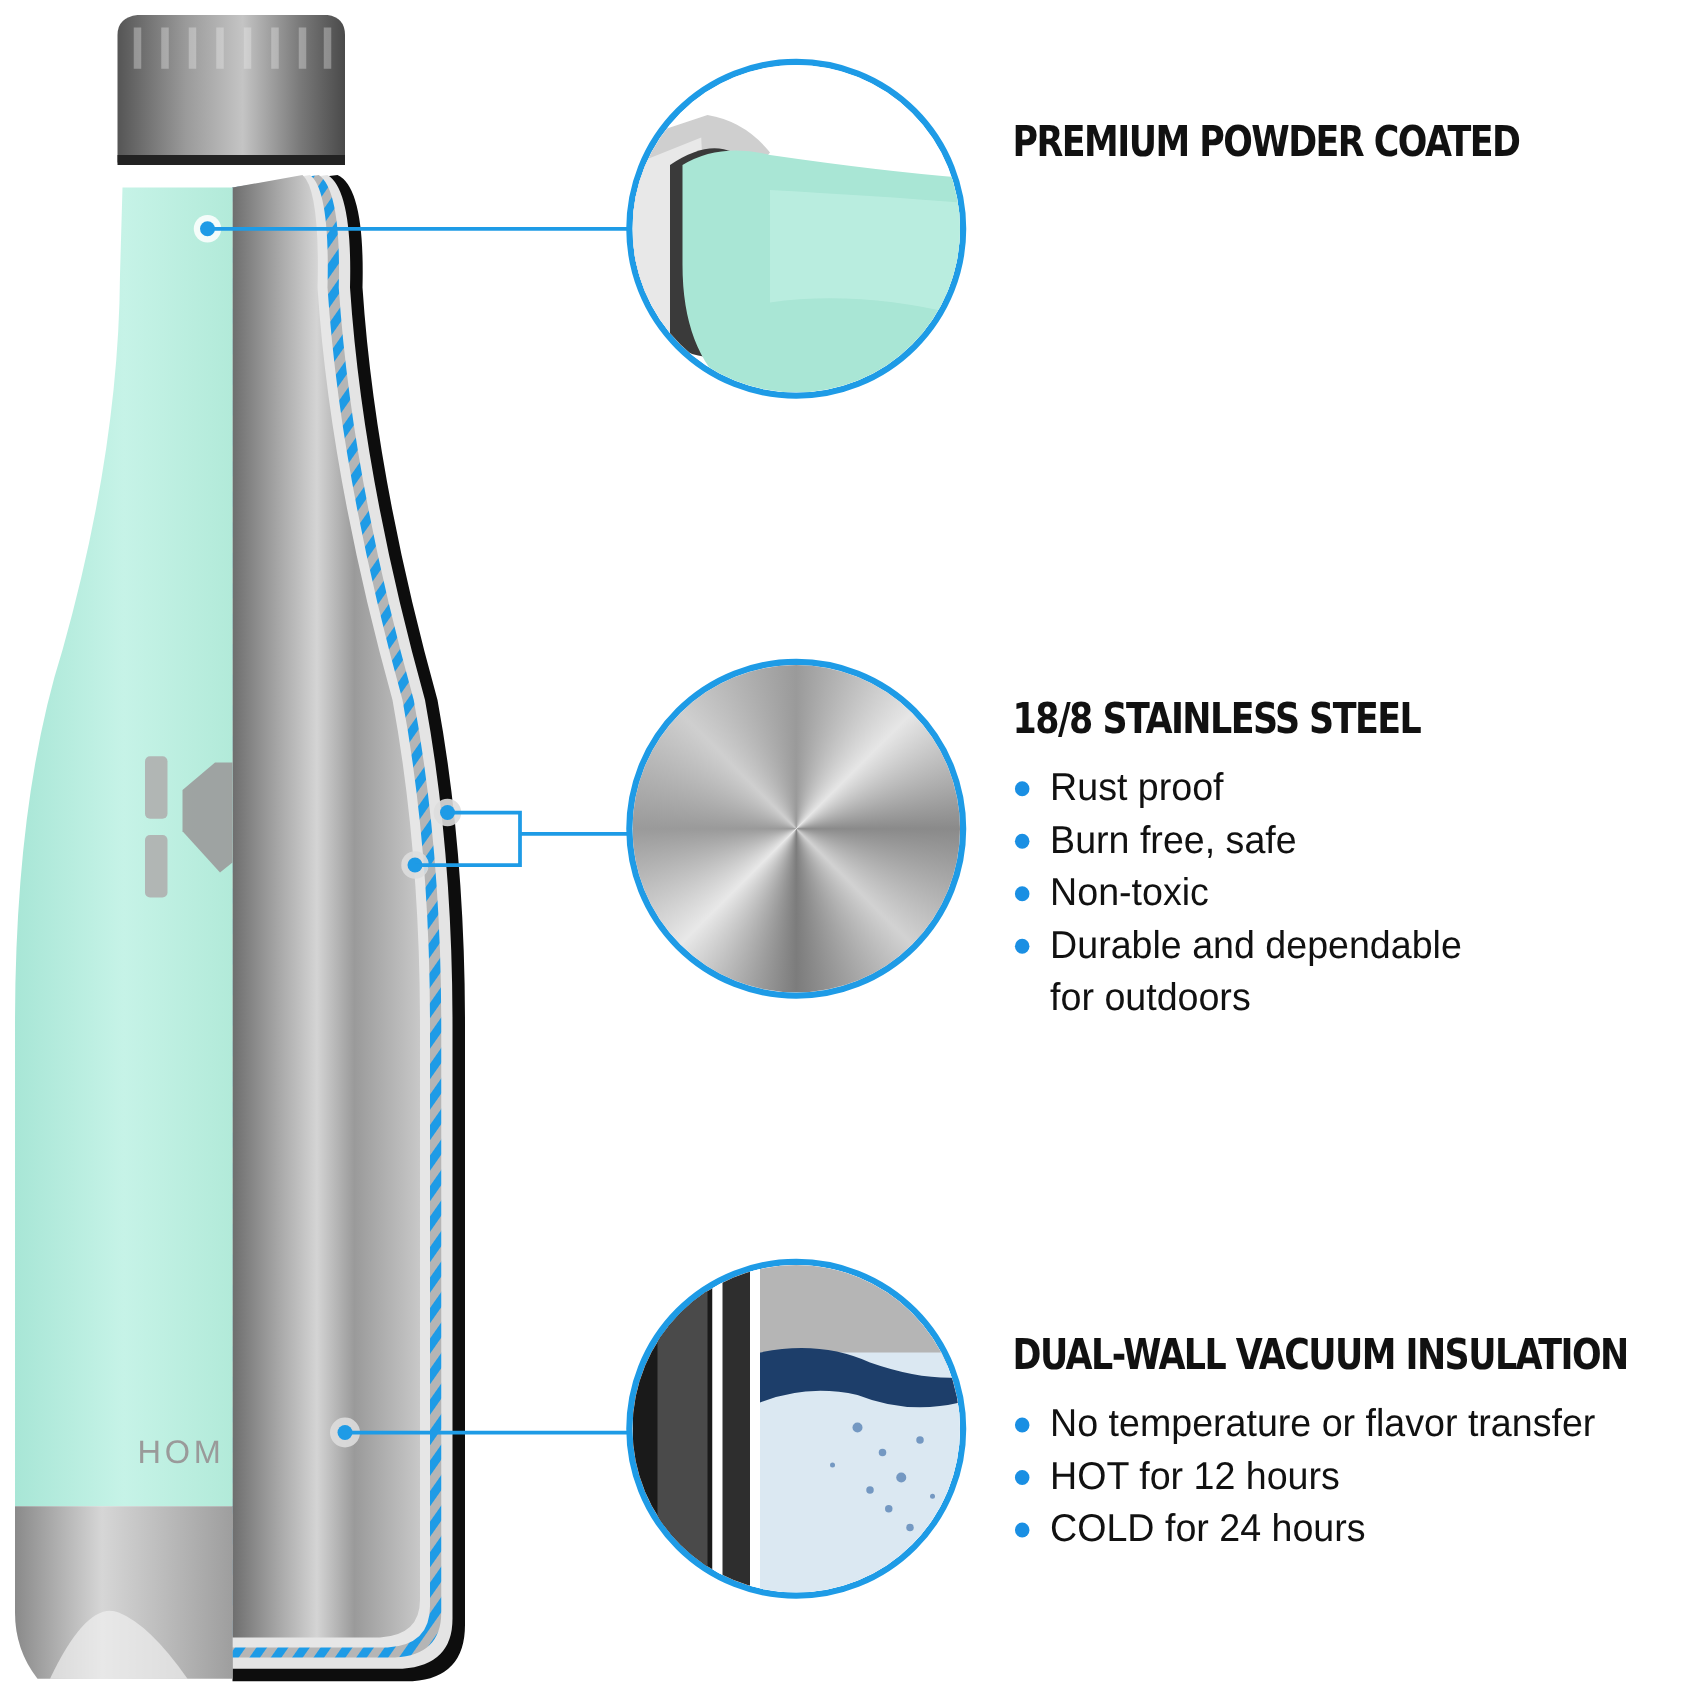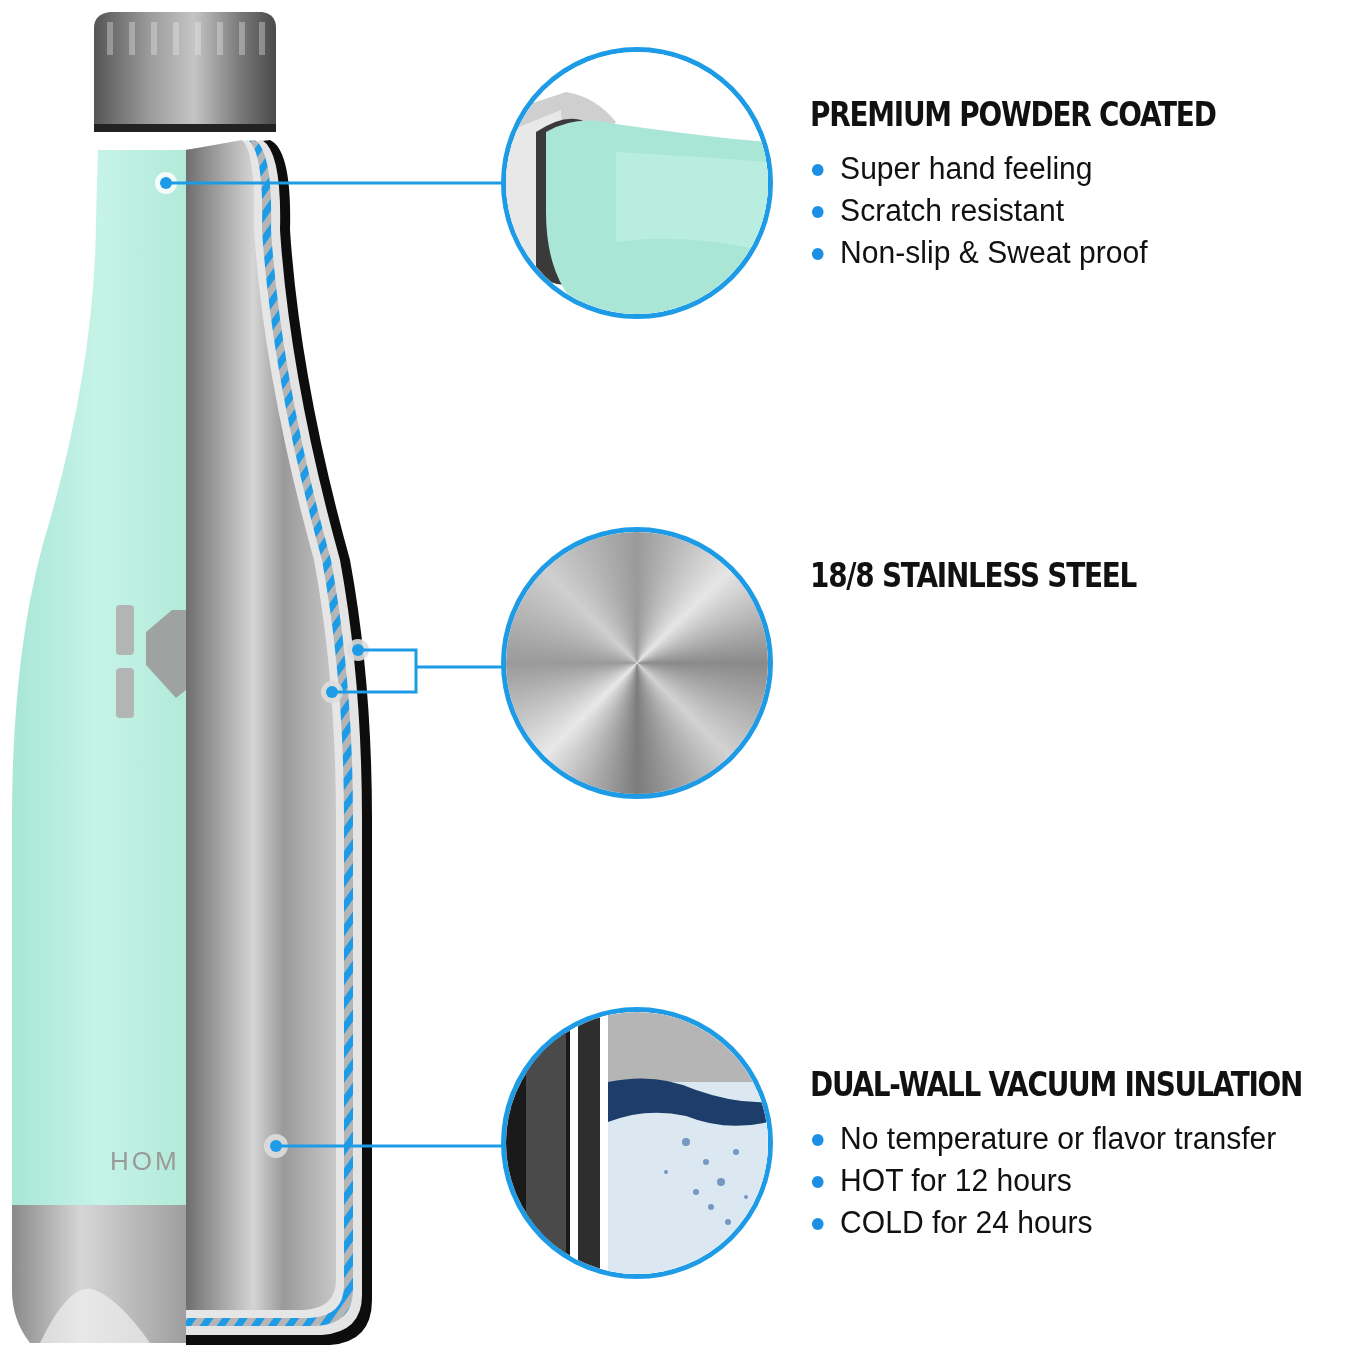--- a/index.html
+++ b/index.html
@@ -150,29 +150,31 @@
         <circle cx="205" cy="195" r="3"></circle>
       <circle cx="240" cy="185" r="2"></circle>
         <circle cx="160" cy="160" r="2"></circle>
         <circle cx="222" cy="210" r="3"></circle>
     </g>
   </svg>
 </div>
 
 <div class="feature" style="top:94px;">
   <h2>PREMIUM POWDER COATED</h2>
-  <ul>
-    <li><span class="bullet"></span><span>Super hand feeling</span></li>
-    <li><span class="bullet"></span><span>Scratch resistant</span></li>
-    <li><span class="bullet"></span><span>Non-slip &amp; Sweat proof</span></li>
-  </ul>
 </div>
 
 <div class="feature" style="top:555px;">
   <h2>18/8 STAINLESS STEEL</h2>
+  <ul>
+    <li><span class="bullet"></span><span>Rust proof</span></li>
+    <li><span class="bullet"></span><span>Burn free, safe</span></li>
+    <li><span class="bullet"></span><span>Non-toxic</span></li>
+    <li><span class="bullet"></span><span>Durable and dependable</span></li>
+    <li class="cont"><span>for outdoors</span></li>
+  </ul>
 </div>
 
 <div class="feature" style="top:1064px;">
   <h2>DUAL-WALL VACUUM INSULATION</h2>
   <ul>
     <li><span class="bullet"></span><span>No temperature or flavor transfer</span></li>
     <li><span class="bullet"></span><span>HOT for 12 hours</span></li>
     <li><span class="bullet"></span><span>COLD for 24 hours</span></li>
   </ul>
 </div>

